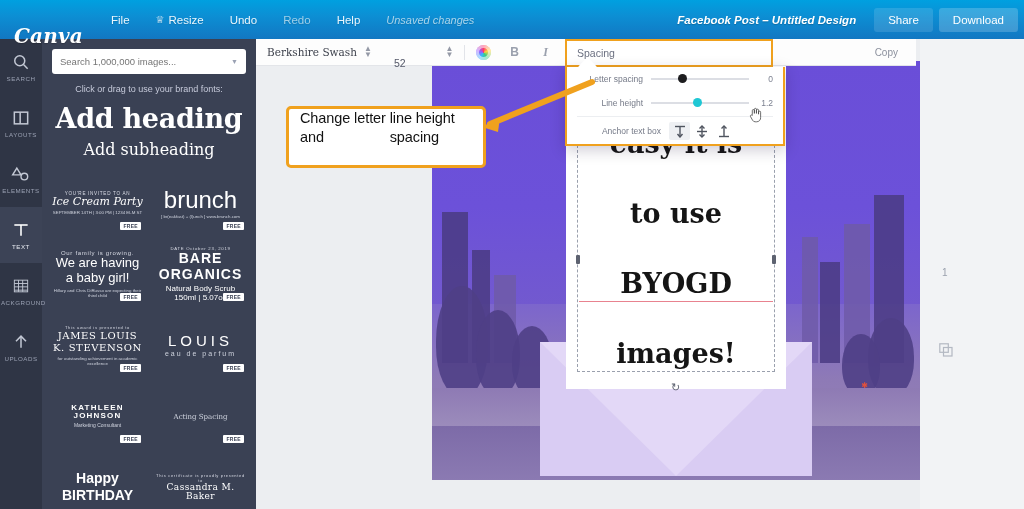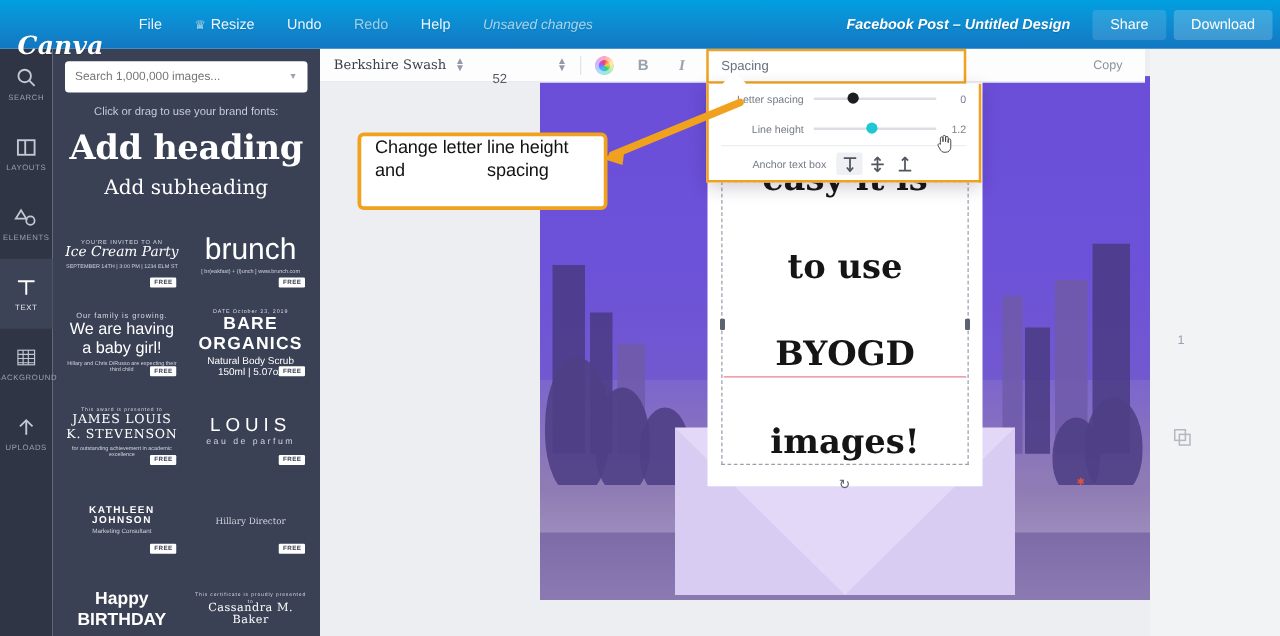--- a/index.html
+++ b/index.html
@@ -413,21 +413,21 @@
         <div class="l2 f-sans" style="font-size:15px;letter-spacing:4px;font-weight:300">LOUIS</div>
         <div class="l3" style="font-size:7px;letter-spacing:2px">eau de parfum</div>
         <div class="free">FREE</div>
       </div>
       <div class="tpl">
         <div class="l2 f-sans" style="font-size:8px;font-weight:bold;letter-spacing:1.2px">KATHLEEN JOHNSON</div>
         <div class="l3" style="font-size:5px">Marketing Consultant</div>
         <div class="free">FREE</div>
       </div>
       <div class="tpl">
-        <div class="l3 f-serif" style="font-size:7px">Hillary Director</div>
+        <div class="l3 f-serif" style="font-size:7px">Acting Spacing</div>
         <div class="free">FREE</div>
       </div>
       <div class="tpl">
         <div class="l2 f-sans" style="font-size:14px;font-weight:bold;line-height:1.2">Happy BIRTHDAY</div>
 
       </div>
       <div class="tpl">
         <div class="l1" style="font-size:4px">This certificate is proudly presented to</div>
         <div class="l2 f-serif" style="font-size:9px;letter-spacing:.4px">Cassandra M. Baker</div>
       </div>

